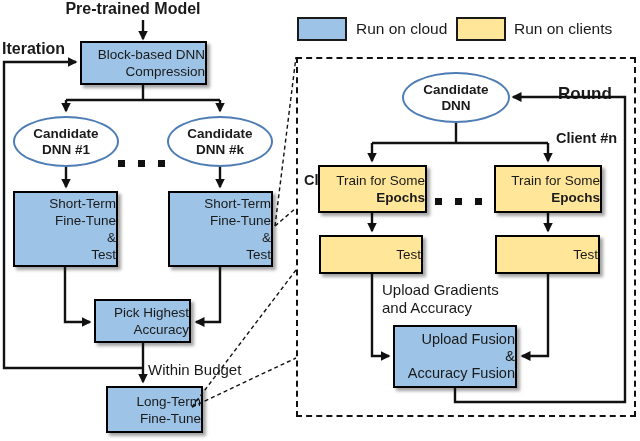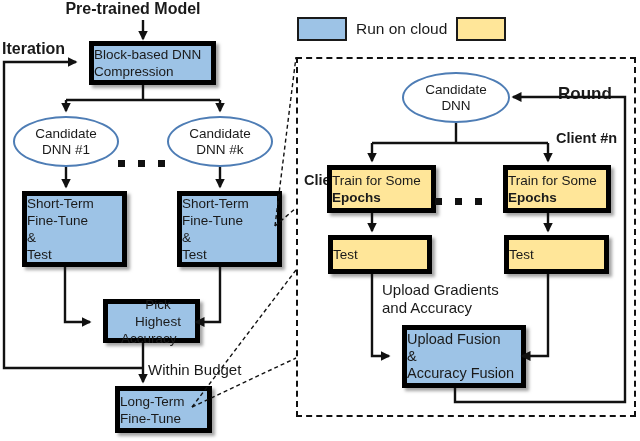--- a/index.html
+++ b/index.html
@@ -1,30 +1,29 @@
 <!DOCTYPE html>
 <html><head>
 <meta charset="utf-8">
 <style>
   html,body{margin:0;padding:0;background:#ffffff;}
   .canvas{
     position:relative;width:640px;height:441px;background:#ffffff;overflow:hidden;
     font-family:"Liberation Sans","DejaVu Sans",sans-serif;color:#1a1a1a;
   }
   .node{
-    position:absolute;display:flex;flex-direction:column;justify-content:center;align-items:flex-start;
-    border:5px solid #000000;box-sizing:border-box;text-align:center;
+    position:absolute;display:flex;flex-direction:column;justify-content:center;align-items:flex-end;
+    border:2px solid #000000;box-sizing:border-box;text-align:center;
     font-size:13.5px;line-height:17px;
     box-shadow:3px 3px 3px rgba(90,90,90,0.55);
-    margin-left:9px;
   }
   .ellipse{
     position:absolute;display:flex;flex-direction:column;justify-content:center;align-items:center;
     border:2px solid #4e7db5;border-radius:50%;background:#ffffff;box-sizing:border-box;
-    text-align:center;font-size:13.5px;line-height:16px;font-weight:normal;box-shadow:none;
+    text-align:center;font-size:13.5px;line-height:16px;font-weight:bold;box-shadow:none;
   }
   .lbl{position:absolute;font-size:15px;line-height:17px;white-space:nowrap;}
   .bold{font-weight:bold;}
   .big{font-size:16px;}
   .legend-swatch{position:absolute;border:2px solid #1a1a1a;box-sizing:border-box;width:50px;height:24px;}
   .dashed-panel{position:absolute;left:296px;top:57px;width:340px;height:360px;
     border:2px dashed #111111;box-sizing:border-box;}
   .wires{position:absolute;left:0;top:0;z-index:5;pointer-events:none;}
   .dots{position:absolute;display:flex;gap:13px;}
   .dots span{width:7px;height:7px;background:#111;display:block;}
@@ -33,20 +32,21 @@
 </head>
 <body>
 
 <div class="canvas">
 
   <div class="dashed-panel"></div>
 
   <div class="legend-swatch" style="left: 297px; top: 17px; background: rgb(157, 195, 230);"></div>
   <div class="lbl" style="left:356px;top:20px;font-size:15.5px;">Run on cloud</div>
   <div class="legend-swatch" style="left: 456px; top: 17px; background: rgb(255, 230, 153);"></div>
+  <div class="lbl" style="left:514px;top:20px;font-size:15.5px;">Run on clients</div>
 
   <div class="lbl bold big center" style="left:47px;top:0;width:172px;">Pre-trained Model</div>
   <div class="lbl bold big" style="left:2px;top:40px;">Iteration</div>
   <div class="lbl" style="left:148px;top:361px;">Within Budget</div>
 
   <div class="node" style="left: 80px; top: 41px; width: 127px; height: 44px; background: rgb(157, 195, 230);">
     <div>Block-based DNN</div>
     <div>Compression</div>
   </div>
 

